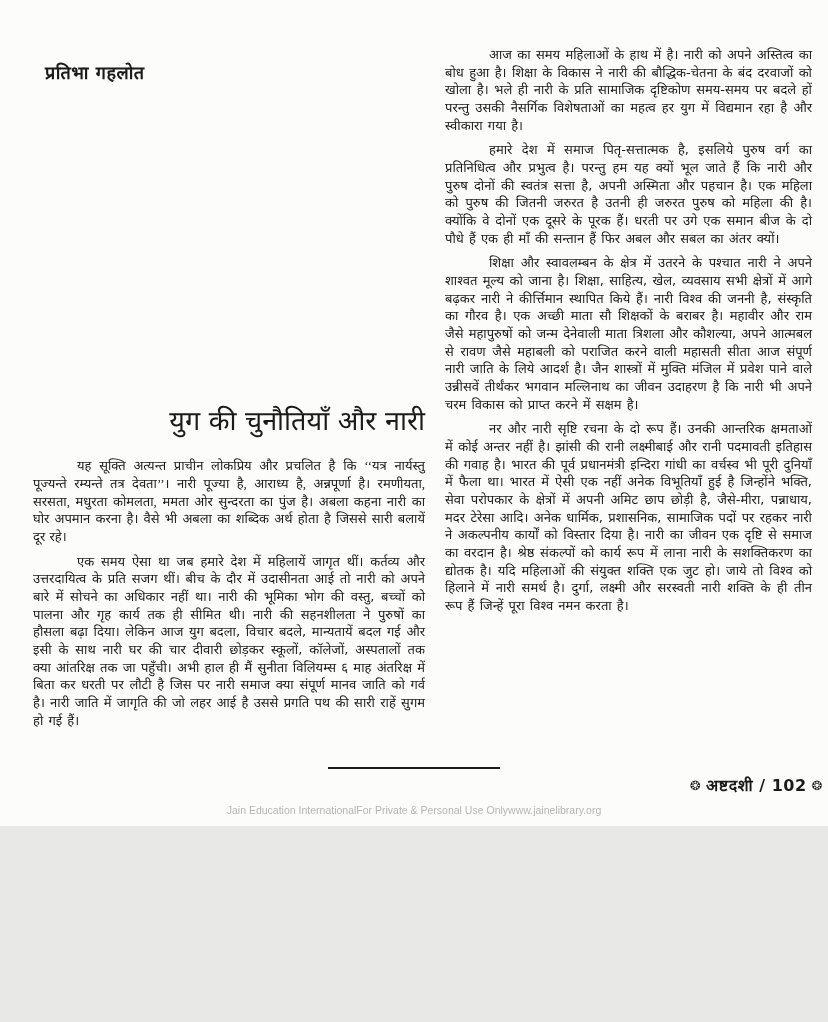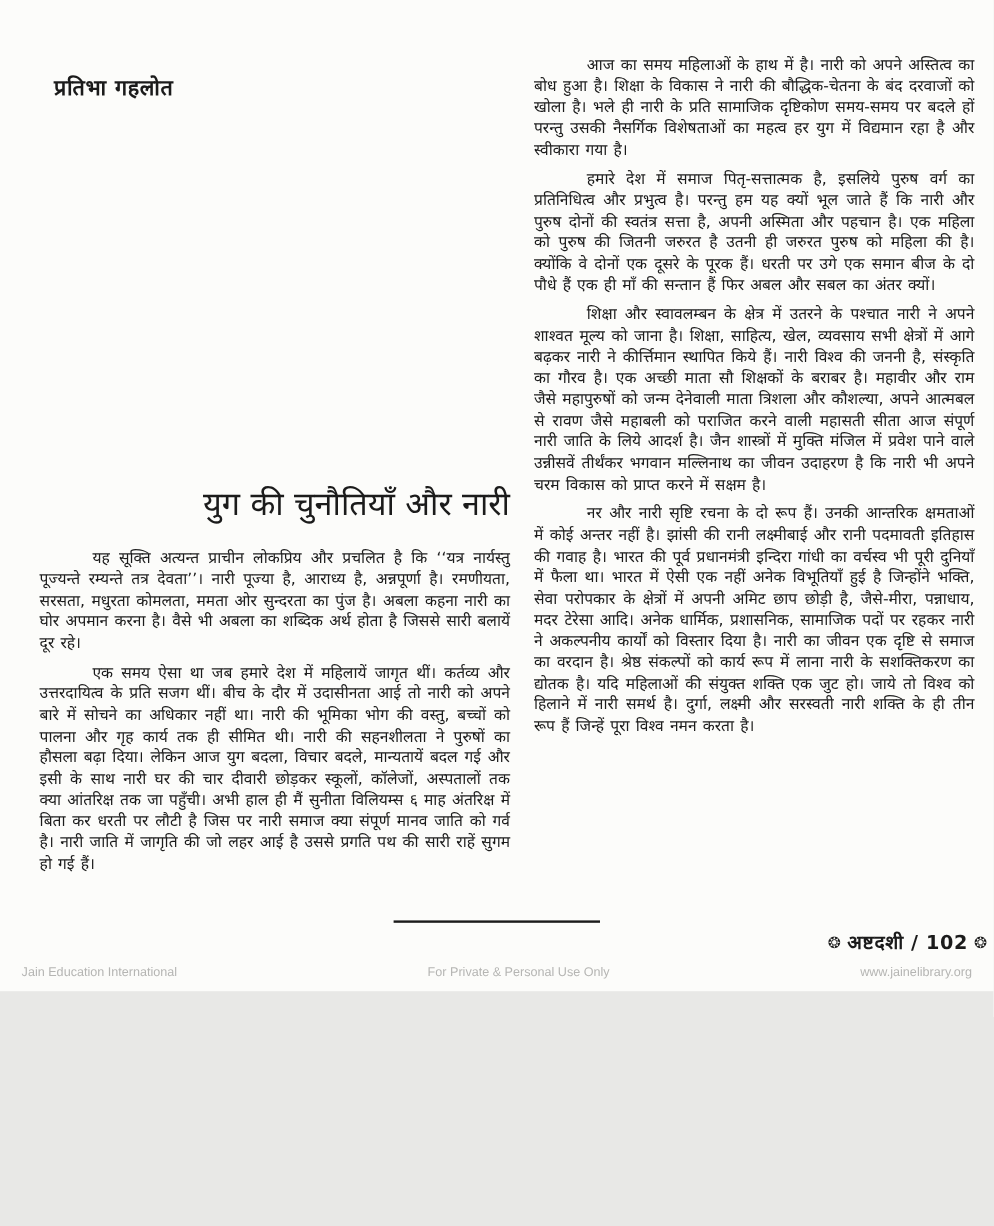--- a/index.html
+++ b/index.html
@@ -38,21 +38,21 @@
   }
   .article-title .t-line { display: block; }
   p.body {
     margin: 0 0 7px 0;
     text-align: justify;
     text-indent: 44px;
     font-size: 13px;
     line-height: 1.36;
     word-spacing: 1px;
   }
-  .col-left p.body.first { margin-top: 10px; }
+  .col-left p.body.first { margin-top: 10px; font-family: Liberation Serif, serif; }
   .page-num {
     position: absolute;
     left: 0; right: 0;
     bottom: 30px;
     text-align: right;
   }
   .page-num .rule {
     width: 172px;
     margin: 0 auto 5px auto;
     border-top: 2px solid #1b1b1b;
@@ -67,21 +67,21 @@
     font-size: 13px;
     position: relative;
     top: -1px;
     padding: 0 5px;
   }
   .bottom-bar {
     position: absolute;
     left: 18px; right: 18px;
     bottom: 10px;
     display: flex;
-    justify-content: space-between;
+    justify-content: center;
     align-items: baseline;
     color: #b5b5b3;
     font-size: 10.5px;
     font-family: "Liberation Sans", sans-serif;
   }
 </style>
 </head>
 <body>
 
 <div class="page">

